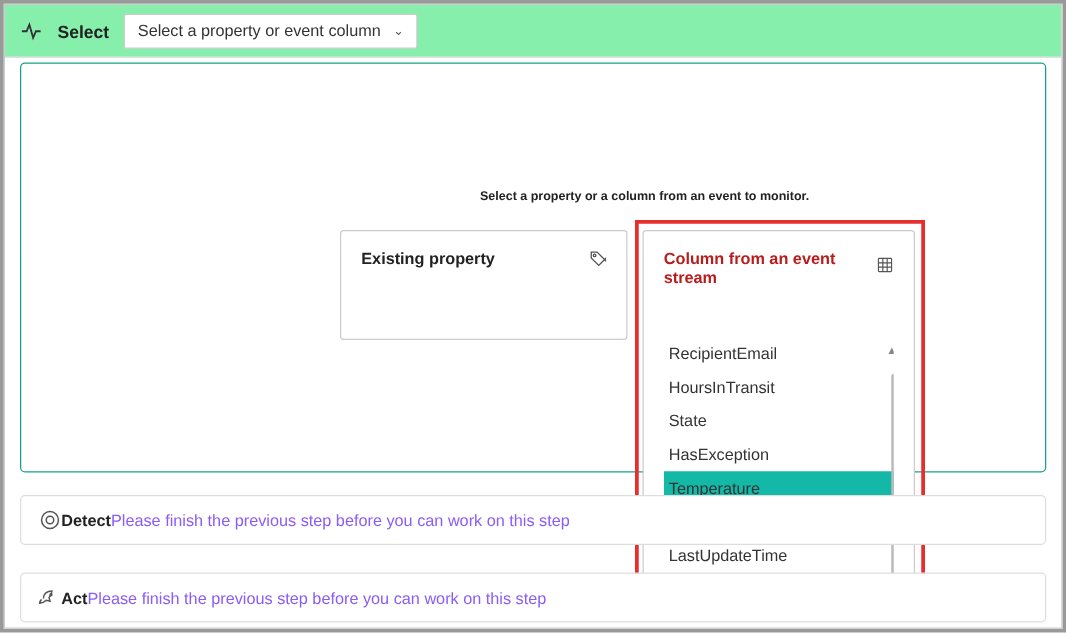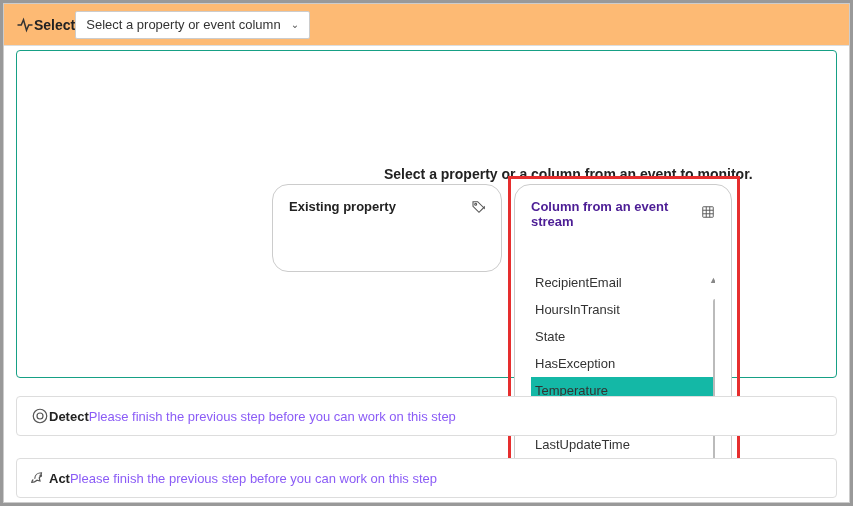--- a/index.html
+++ b/index.html
@@ -1,33 +1,33 @@
 <!DOCTYPE html>
 <html><head>
 <meta charset="utf-8">
 <style>
   * { box-sizing: border-box; margin: 0; padding: 0; font-family: "Segoe UI", -apple-system, sans-serif; }
   body { background: #999; padding: 3px; }
   .window { width: 847px; height: 500px; background: #fff; border: 1px solid #ccc; position: relative; overflow: hidden; }
-  .toolbar { height: 42px; background: #fdba74; border-bottom: 1px solid #ddd; display: flex; align-items: center; padding: 0 12px; gap: 0; }
+  .toolbar { height: 42px; background: #86efac; border-bottom: 1px solid #ddd; display: flex; align-items: center; padding: 0 12px; gap: 12px; }
   .toolbar-icon { width: 18px; height: 18px; display: flex; align-items: center; justify-content: center; }
   .toolbar-label { font-size: 14px; font-weight: 600; color: #222; }
   .dropdown-btn { height: 28px; padding: 0 10px; background: #fff; border: 1px solid #ccc; border-radius: 2px; display: flex; align-items: center; gap: 10px; font-size: 13px; color: #333; cursor: pointer; justify-content: flex-end; }
   .chev { font-size: 10px; color: #555; }
   .main { position: relative; width: 100%; height: calc(100% - 42px); }
   .big-card { position: absolute; left: 12px; right: 12px; top: 4px; height: 328px; border: 1px solid #16a085; border-radius: 4px; background: #fff; }
-  .prompt-text { position: absolute; left: 380px; top: 120px; font-size: 14px; font-weight: 600; color: #222; }
-  .option-card { position: absolute; border: 1px solid #ccc; border-radius: 16px; padding: 14px 16px; background: #fff; }
+  .prompt-text { position: absolute; left: 380px; top: 106px; font-size: 10px; font-weight: 600; color: #222; }
+  .option-card { position: absolute; border: 1px solid #ccc; border-radius: 3px; padding: 14px 16px; background: #fff; }
   .opt-left { left: 268px; top: 138px; width: 230px; height: 88px; }
   .opt-left-title { font-size: 13px; font-weight: 600; color: #222; }
   .opt-left-sub { font-size: 12px; color: #555; margin-top: 4px; }
   .tag-icon { position: absolute; right: 14px; top: 14px; }
   .opt-right { left: 510px; top: 138px; width: 218px; height: 302px; display: flex; flex-direction: column; }
   .opt-right-header { display: flex; align-items: center; justify-content: space-between; padding-bottom: 8px; }
-  .opt-right-title { font-size: 13px; font-weight: 600; color: #4c1d95; }
+  .opt-right-title { font-size: 13px; font-weight: 600; color: #b91c1c; }
   .red-box { position: absolute; left: 504px; top: 130px; width: 232px; height: 320px; border: 3px solid #e62e2e; pointer-events: none; }
   .list { position: relative; flex: 1; overflow: hidden; margin-top: 32px; }
   .list-inner { }
   .list-item { font-size: 13px; color: #333; padding: 6px 4px; cursor: pointer; }
   .list-item.hl { background: #14b8a6; }
   .scroll-track { position: absolute; right: -2px; top: 30px; width: 4px; height: 190px; background: #bbb; border-radius: 2px; }
   .up-arrow { position: absolute; right: -3px; top: 6px; font-size: 9px; color: #888; }
   .dn-arrow { position: absolute; right: -3px; bottom: 0px; font-size: 9px; color: #888; }
   .step-row { position: absolute; left: 12px; right: 12px; height: 40px; border: 1px solid #ddd; border-radius: 4px; display: flex; align-items: center; padding: 0 14px; background: #fff; }
   .step1 { top: 350px; }

